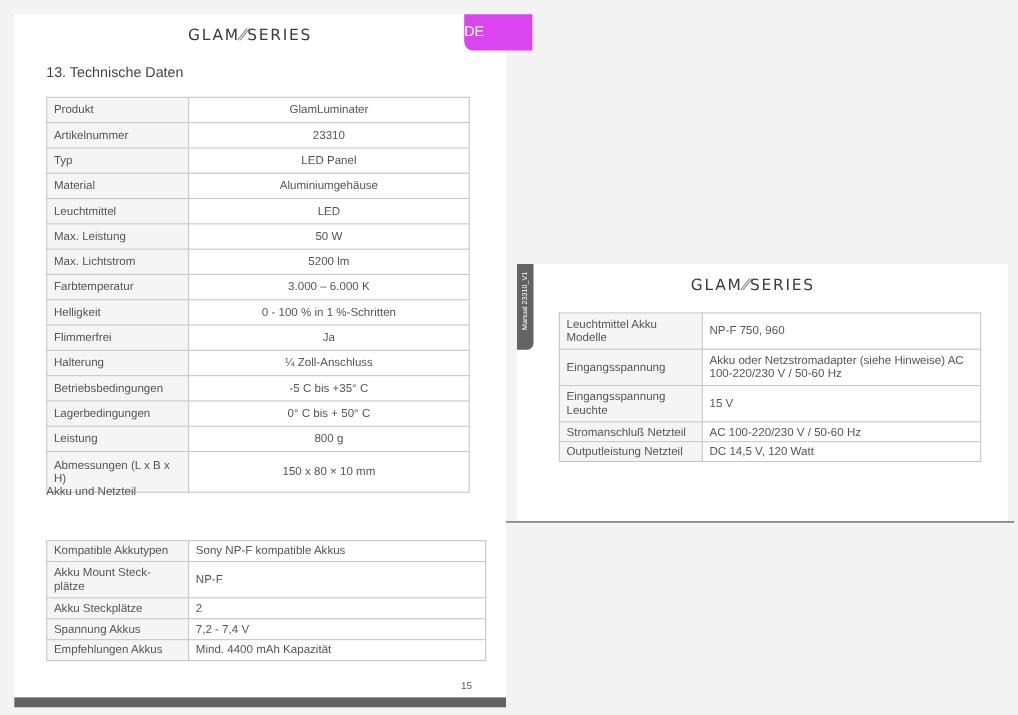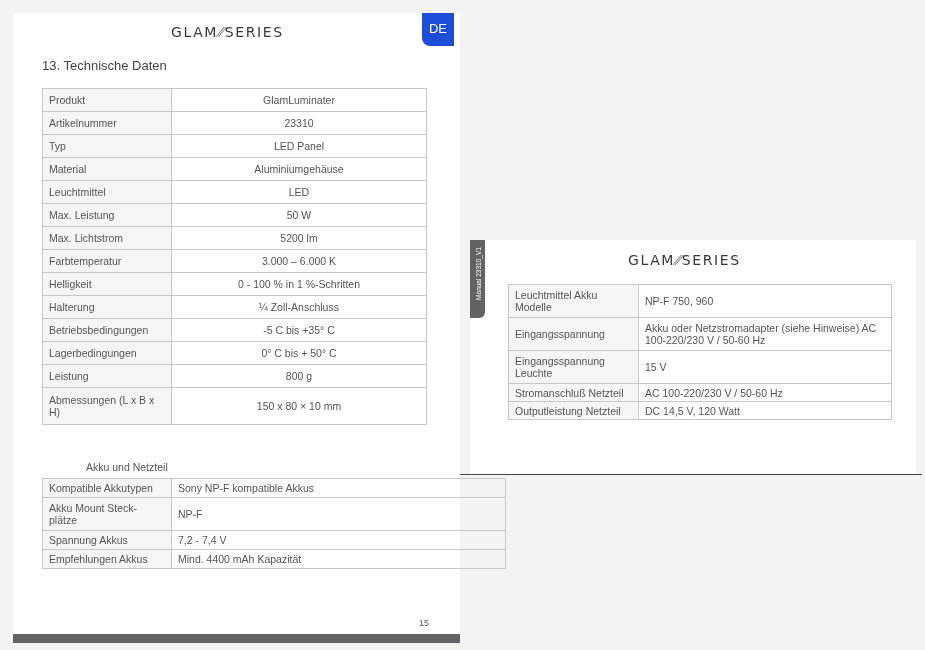--- a/index.html
+++ b/index.html
@@ -10,37 +10,37 @@
     .page-left {
       position:absolute; left:13px; top:13px; width:447px; height:630px; background:#fff;
     }
     .logo {
       position:absolute; font-family:"DejaVu Sans", sans-serif; font-size:14px; letter-spacing:1.6px;
       color:#3a3a3a; font-weight:normal;
     }
     .logo .slash { color:#888; font-style:italic; letter-spacing:0; margin:0 1px; }
     .page-left .logo { left:158px; top:11px; }
     .de-tab {
-      position:absolute; left:409px; top:0; width:32px; height:33px; background:#1d4ed8;
-      color:#fff; font-size:13px; text-align:center; line-height:32px; border-bottom-left-radius:8px;
+      position:absolute; left:409px; top:0; width:62px; height:33px; background:#d946ef;
+      color:#fff; font-size:13px; text-align:left; line-height:32px; border-bottom-left-radius:8px;
     }
     .section-title {
       position:absolute; left:29px; top:45px; font-size:13px; color:#444;
     }
     table { border-collapse:collapse; position:absolute; font-size:10.5px; color:#555; }
     td { border:1px solid #c8c8c8; padding:0 6px; vertical-align:middle; }
     td.label { background:#f5f5f5; }
     .t-main { left:29px; top:75px; width:385px; }
     .t-main td.label { width:116px; }
     .t-main td.val { text-align:center; }
     .t-main tr { height:23px; }
     .t-main tr.tall { height:37px; }
     .t-main tr.tall td.val { vertical-align:top; padding-top:12px; }
-    .sub-title { position:absolute; left:29px; top:448px; font-size:10.5px; color:#555;margin-left:44px; }
-    .t-akku { left:29px; top:465px; width:464px; }
+    .sub-title { position:absolute; left:29px; top:428px; font-size:10.5px; color:#555; }
+    .t-akku { left:29px; top:478px; width:400px; }
     .t-akku td.label { width:116px; }
     .t-akku tr { height:19px; }
     .t-akku tr.tall { height:33px; }
     .page-num { position:absolute; left:406px; top:605px; font-size:9px; color:#555; }
     .footer-bar { position:absolute; left:0; top:621px; width:447px; height:9px; background:#636365; }
 
     .page-right {
       position:absolute; left:470px; top:240px; width:446px; height:234px; background:#fff;
     }
     .page-right .logo { left:158px; top:12px; }
@@ -100,20 +100,24 @@
         </tr>
     <tr>
           <td class="label">Farbtemperatur</td>
           <td class="val">3.000 – 6.000 K</td>
         </tr>
     <tr>
           <td class="label">Helligkeit</td>
           <td class="val">0 - 100 % in 1 %-Schritten</td>
         </tr>
     <tr>
+          <td class="label">Flimmerfrei</td>
+          <td class="val">Ja</td>
+        </tr>
+    <tr>
           <td class="label">Halterung</td>
           <td class="val">¼ Zoll-Anschluss</td>
         </tr>
     <tr>
           <td class="label">Betriebsbedingungen</td>
           <td class="val">-5 C bis +35° C</td>
         </tr>
     <tr>
           <td class="label">Lagerbedingungen</td>
           <td class="val">0° C bis + 50° C</td>
@@ -132,20 +136,24 @@
   <div class="sub-title">Akku und Netzteil</div>
   <table class="t-akku">
     <tbody>
         <tr>
           <td class="label">Kompatible Akkutypen</td>
           <td>Sony NP-F kompatible Akkus</td>
         </tr>
     <tr class="tall">
           <td class="label">Akku Mount Steck-plätze</td>
           <td>NP-F</td>
+        </tr>
+    <tr>
+          <td class="label">Akku Steckplätze</td>
+          <td>2</td>
         </tr>
     <tr>
           <td class="label">Spannung Akkus</td>
           <td>7,2 - 7,4 V</td>
         </tr>
     <tr>
           <td class="label">Empfehlungen Akkus</td>
           <td>Mind. 4400 mAh Kapazität</td>
         </tr>
   </tbody>

